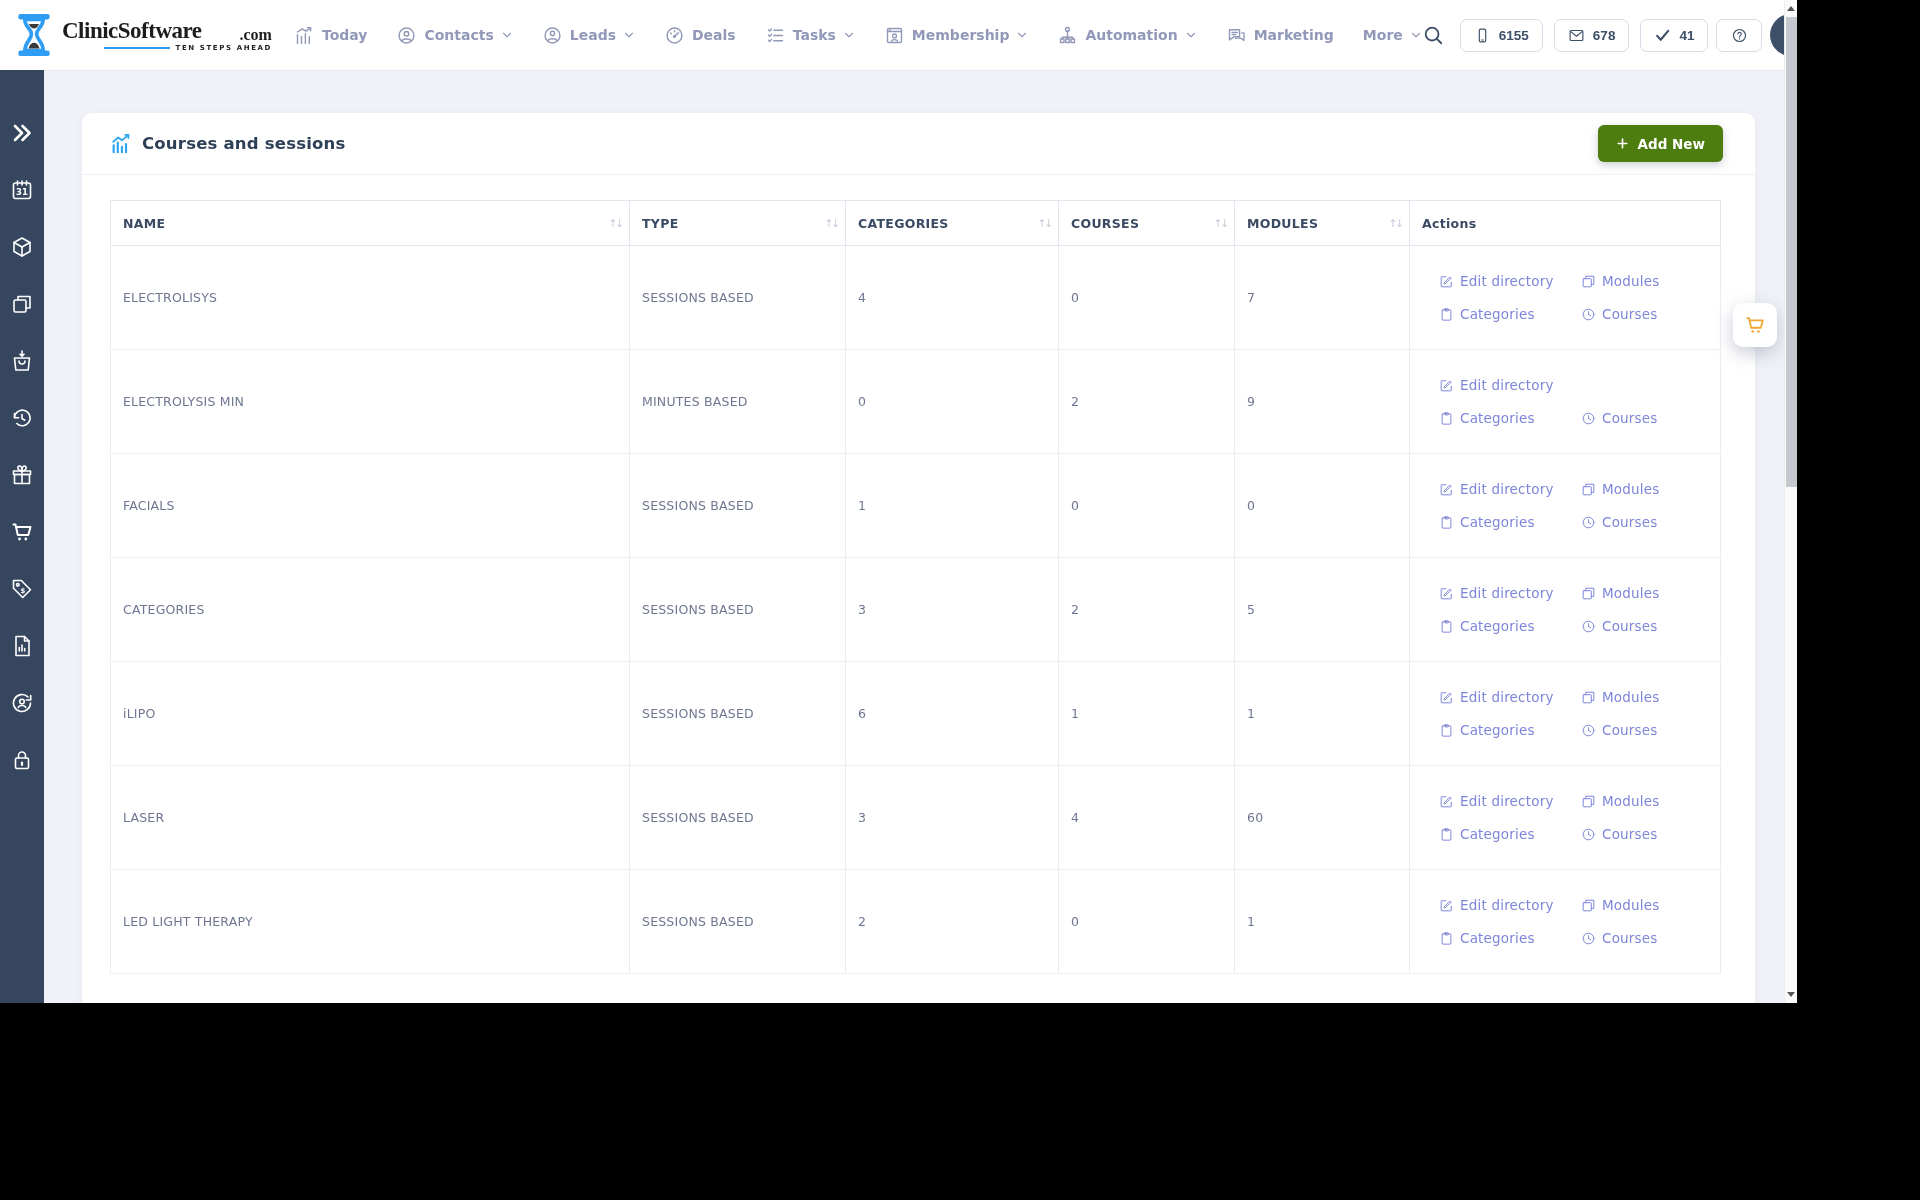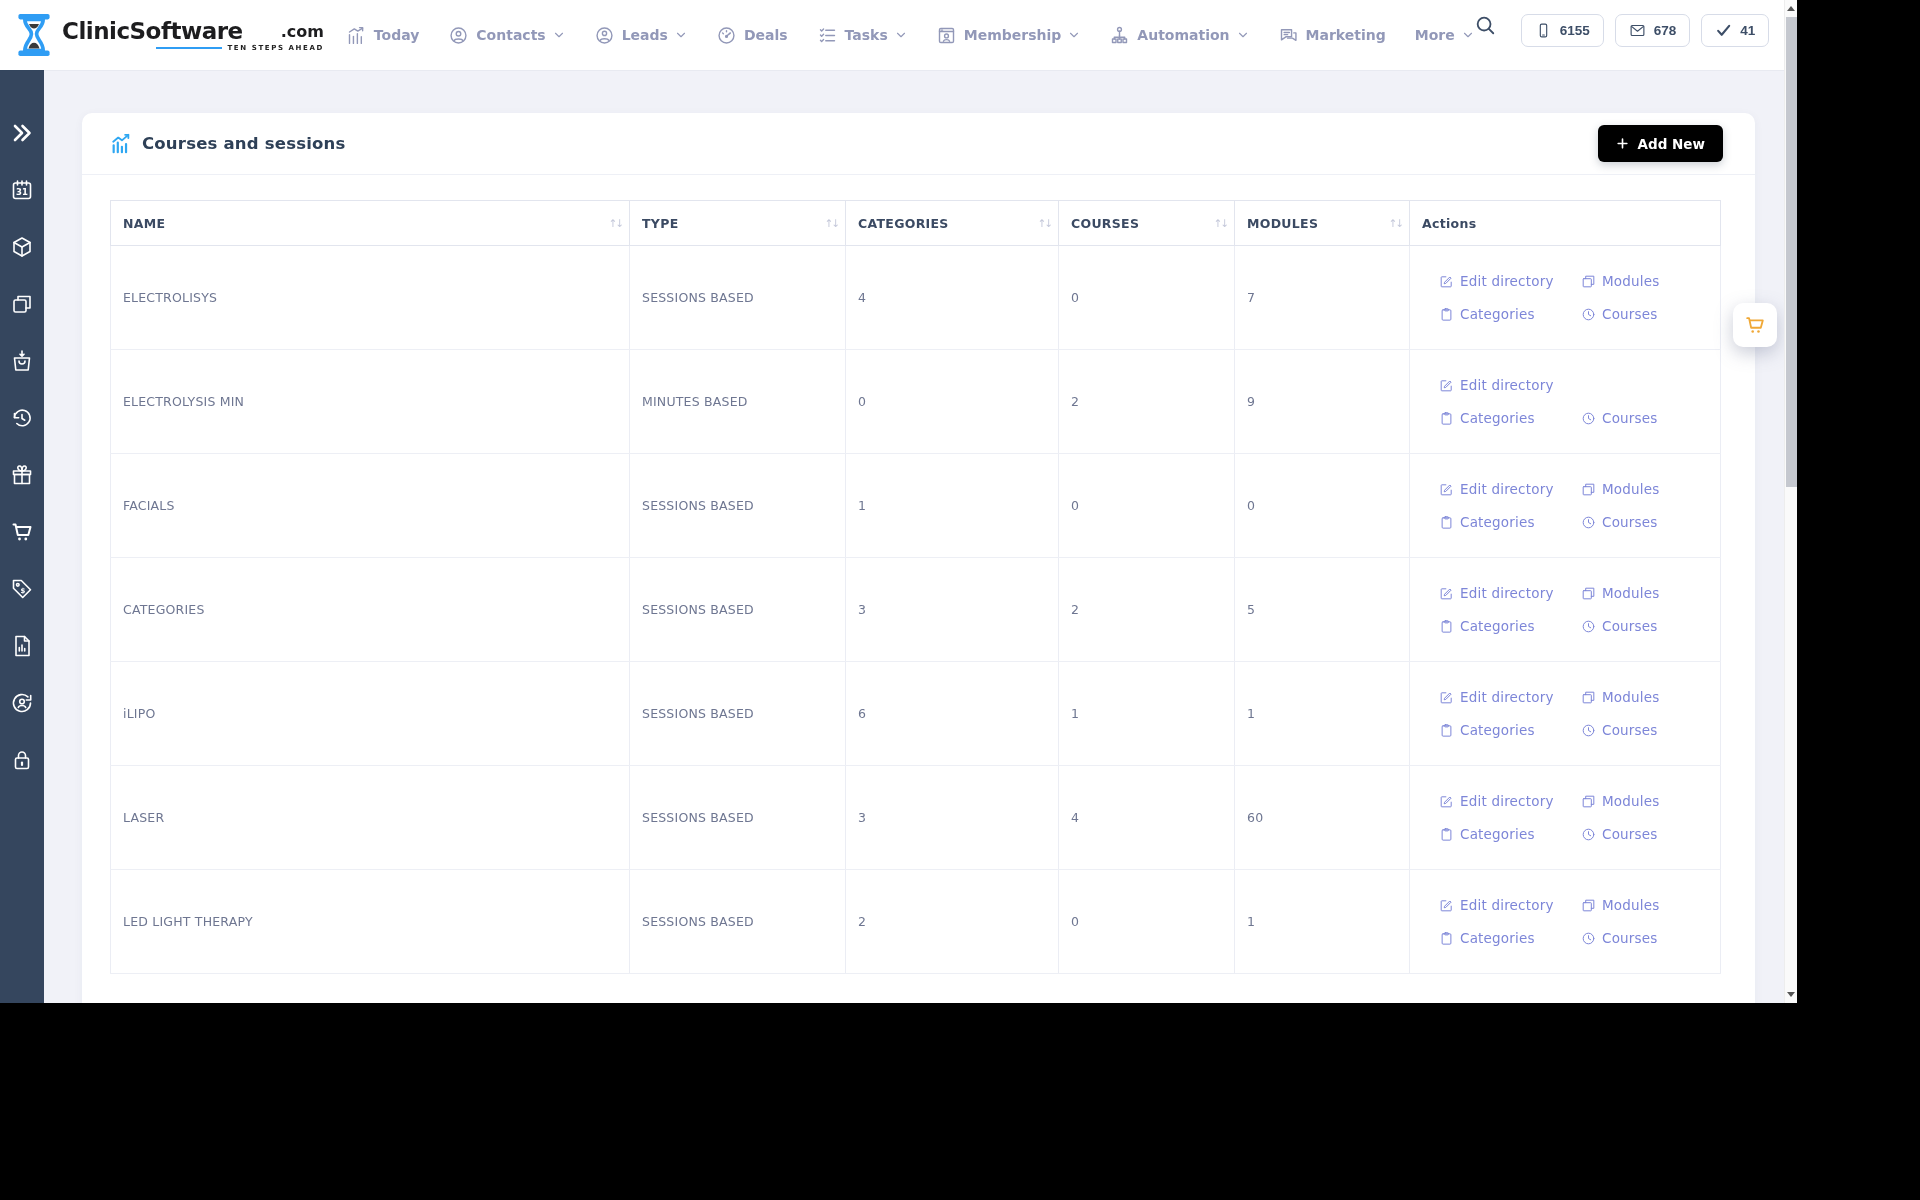--- a/index.html
+++ b/index.html
@@ -9,36 +9,36 @@
   .viewport { position:absolute; top:0; left:0; width:1797px; height:1003px;
               background:#fff; overflow:hidden; }
 
   
   .navbar { position:absolute; top:0; left:0; width:1784px; height:70px; background:#fff;
             display:flex; align-items:center; padding:0 31px 0 12px; z-index:6;
             box-shadow:0 1px 0 rgba(30,40,80,.04); }
   .logo { display:flex; align-items:center; gap:6px; flex:0 0 auto; }
   .logo-icon { width:44px; height:48px; }
   .logo-textwrap { display:flex; flex-direction:column; }
-  .logo-line1 { display:flex; align-items:center; }
+  .logo-line1 { display:flex; align-items:flex-end;font-family:Liberation Serif, serif; }
   .logo-brand { font-size:23px; font-weight:600; color:#1d1d1f; letter-spacing:-.5px; }
   .logo-tld { font-size:16px; font-weight:700; color:#1d1d1f; margin-top:1px;margin-left:38px; }
   .logo-tagline-row { display:flex; align-items:center; justify-content:flex-end; gap:6px; margin-top:0px; }
   .logo-bar { height:2px; width:66px; background:#2f9df4; }
   .logo-tagline { font-size:7px; font-weight:700; color:#222; letter-spacing:1.6px; }
 
   .nav-menu { display:flex; align-items:center; gap:29px; margin-left:22px; color:#9298b8; }
   .nav-item { display:flex; align-items:center; gap:7px; font-size:14px; font-weight:600;
               color:#9298b8; cursor:pointer; white-space:nowrap; }
   .icon { display:inline-flex; }
   .icon svg { display:block; }
   .nav-icon svg { width:21px; height:21px; }
   .chev svg { width:12px; height:12px; }
 
-  .nav-right { margin-left:auto; display:flex; align-items:flex-start; gap:17px; }
+  .nav-right { margin-left:auto; display:flex; align-items:center; gap:8px; }
   .search-btn { color:#3d4e67; margin-right:8px; cursor:pointer; }
   .search-btn svg { width:22px; height:22px; }
   .badge-btn { height:33px; border:1.5px solid #d7dce8; border-radius:7px; background:#fff;
                display:flex; align-items:center; gap:8px; padding:0 13px; color:#3d4e67;
                font-size:13.5px; font-weight:600; cursor:pointer; }
   .badge-btn svg { width:17px; height:17px; }
   .help-btn { width:46px; justify-content:center; }
   .avatar { width:42px; height:42px; border-radius:50%; background:#3d5068; display:flex;
             align-items:center; justify-content:center; color:#fff; cursor:pointer; }
   .avatar svg { width:22px; height:22px; }
@@ -53,21 +53,21 @@
   
   .main { position:absolute; top:70px; left:44px; width:1740px; height:933px;
           background:#f1f2f8; overflow:hidden; }
   .card { position:absolute; left:38px; top:43px; width:1673px; height:1160px; background:#fff;
           border-radius:10px; box-shadow:0 2px 10px rgba(40,50,100,.05); }
   .card-header { height:62px; border-bottom:1px solid #eef0f6; display:flex; align-items:center;
                  justify-content:space-between; padding:0 32px 0 28px; }
   .title-wrap { display:flex; align-items:center; gap:10px; }
   .title-wrap .icon svg { width:22px; height:22px; }
   .page-title { font-size:16.5px; font-weight:600; color:#2e4057; letter-spacing:.2px; }
-  .add-new { height:37px; padding:0 18px; background:#000000; color:#fff; border:none;
+  .add-new { height:37px; padding:0 18px; background:#4d7c0f; color:#fff; border:none;
              border-radius:6px; display:flex; align-items:center; gap:9px; font-size:13.5px;
              font-weight:600; cursor:pointer; font-family:inherit; box-shadow:0 3px 8px rgba(46,65,84,.25); }
   .add-new svg { width:13px; height:13px; }
 
   .card-body { padding:25px 28px 0 28px; }
   .length-row { display:flex; align-items:center; gap:13px; color:#8a90b5; font-size:13.5px;
                 margin-bottom:37px; margin-left:9px; }
   .page-select { width:55px; height:30px; border:1px solid #dfe3ee; border-radius:7px; background:#fff;
                  display:flex; align-items:center; justify-content:center; gap:9px; color:#3c4a66;
                  font-size:12.5px; cursor:pointer; }

